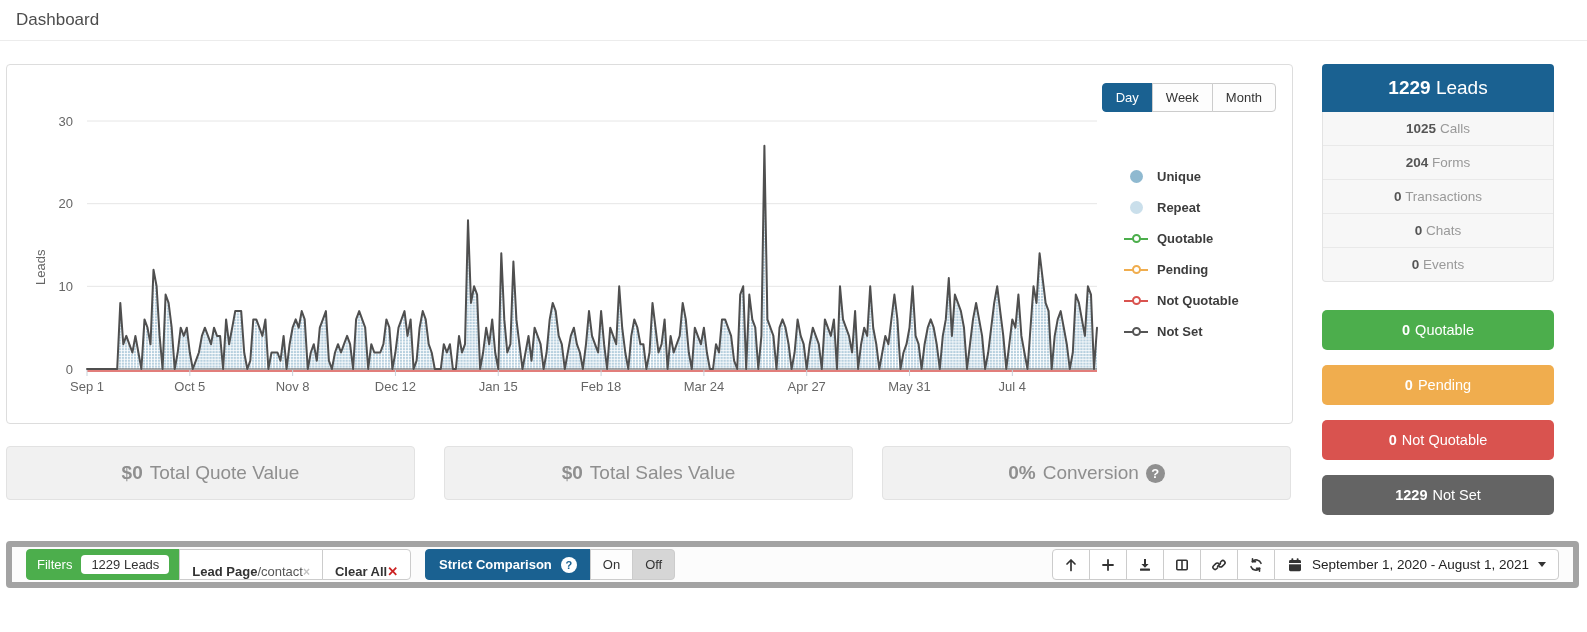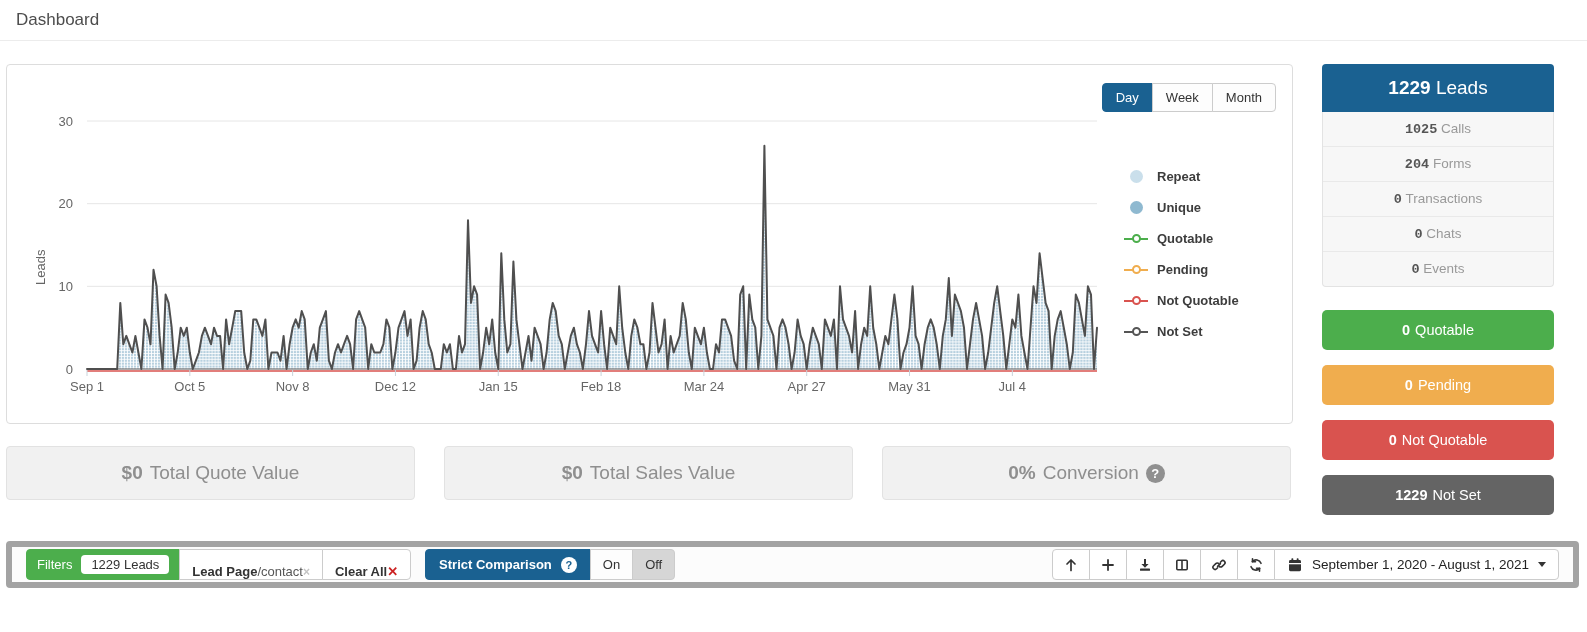--- a/index.html
+++ b/index.html
@@ -35,21 +35,21 @@
 
   
   #leads-panel { position:absolute; left:1322px; top:64px; width:232px; }
   #leads-header { background:#1a6191; color:#fff; text-align:center; font-size:19px;
     padding:13px 0; border-radius:4px 4px 0 0; }
   #leads-body { background:#f7f7f7; border:1px solid #e3e3e3; border-top:none;
     border-radius:0 0 4px 4px; }
   .leads-row { text-align:center; font-size:13.5px; padding:9px 0; color:#999; }
   .leads-row + .leads-row { border-top:1px solid #e9e9e9; }
   .leads-row b, #leads-header b { font-weight:bold; }
-  .leads-row b { color:#555;font-family:Liberation Mono, monospace; }
+  .leads-row b { color:#555; }
 
   .status-btn { position:absolute; left:1322px; width:232px; height:40px; border-radius:5px;
     color:#fff; font-size:14.5px; display:flex; align-items:center; justify-content:center;
     gap:5px; cursor:pointer; }
   #btn-quotable { top:310px; background:#4cae4c; }
   #btn-pending { top:365px; background:#f0ad4e; }
   #btn-notquotable { top:420px; background:#d9534f; }
   #btn-notset { top:475px; background:#646464; }
 
   
@@ -151,29 +151,29 @@
         <text x="981.344" y="298" text-anchor="middle" font-size="13" fill="#666">Jul 4</text>
       </svg>
     <div id="range-toggle">
       <div class="toggle-btn active">Day</div>
       <div class="toggle-btn">Week</div>
       <div class="toggle-btn">Month</div>
     </div>
     <div id="legend">
         <div class="legend-item">
           <span class="lg-marker">
+            <span class="lg-dot" style="background: rgb(143, 185, 208);"></span>
+          </span>
+          <span>Unique</span>
+        </div>
+        <div class="legend-item">
+          <span class="lg-marker">
             <span class="lg-dot" style="background: rgb(202, 223, 235);"></span>
           </span>
           <span>Repeat</span>
-        </div>
-        <div class="legend-item">
-          <span class="lg-marker">
-            <span class="lg-dot" style="background: rgb(143, 185, 208);"></span>
-          </span>
-          <span>Unique</span>
         </div>
         <div class="legend-item">
           <span class="lg-marker">
             <span class="lg-line" style="background: rgb(76, 174, 76);"></span>
             <span class="lg-ring" style="border-color: rgb(76, 174, 76);"></span>
           </span>
           <span>Quotable</span>
         </div>
         <div class="legend-item">
           <span class="lg-marker">

